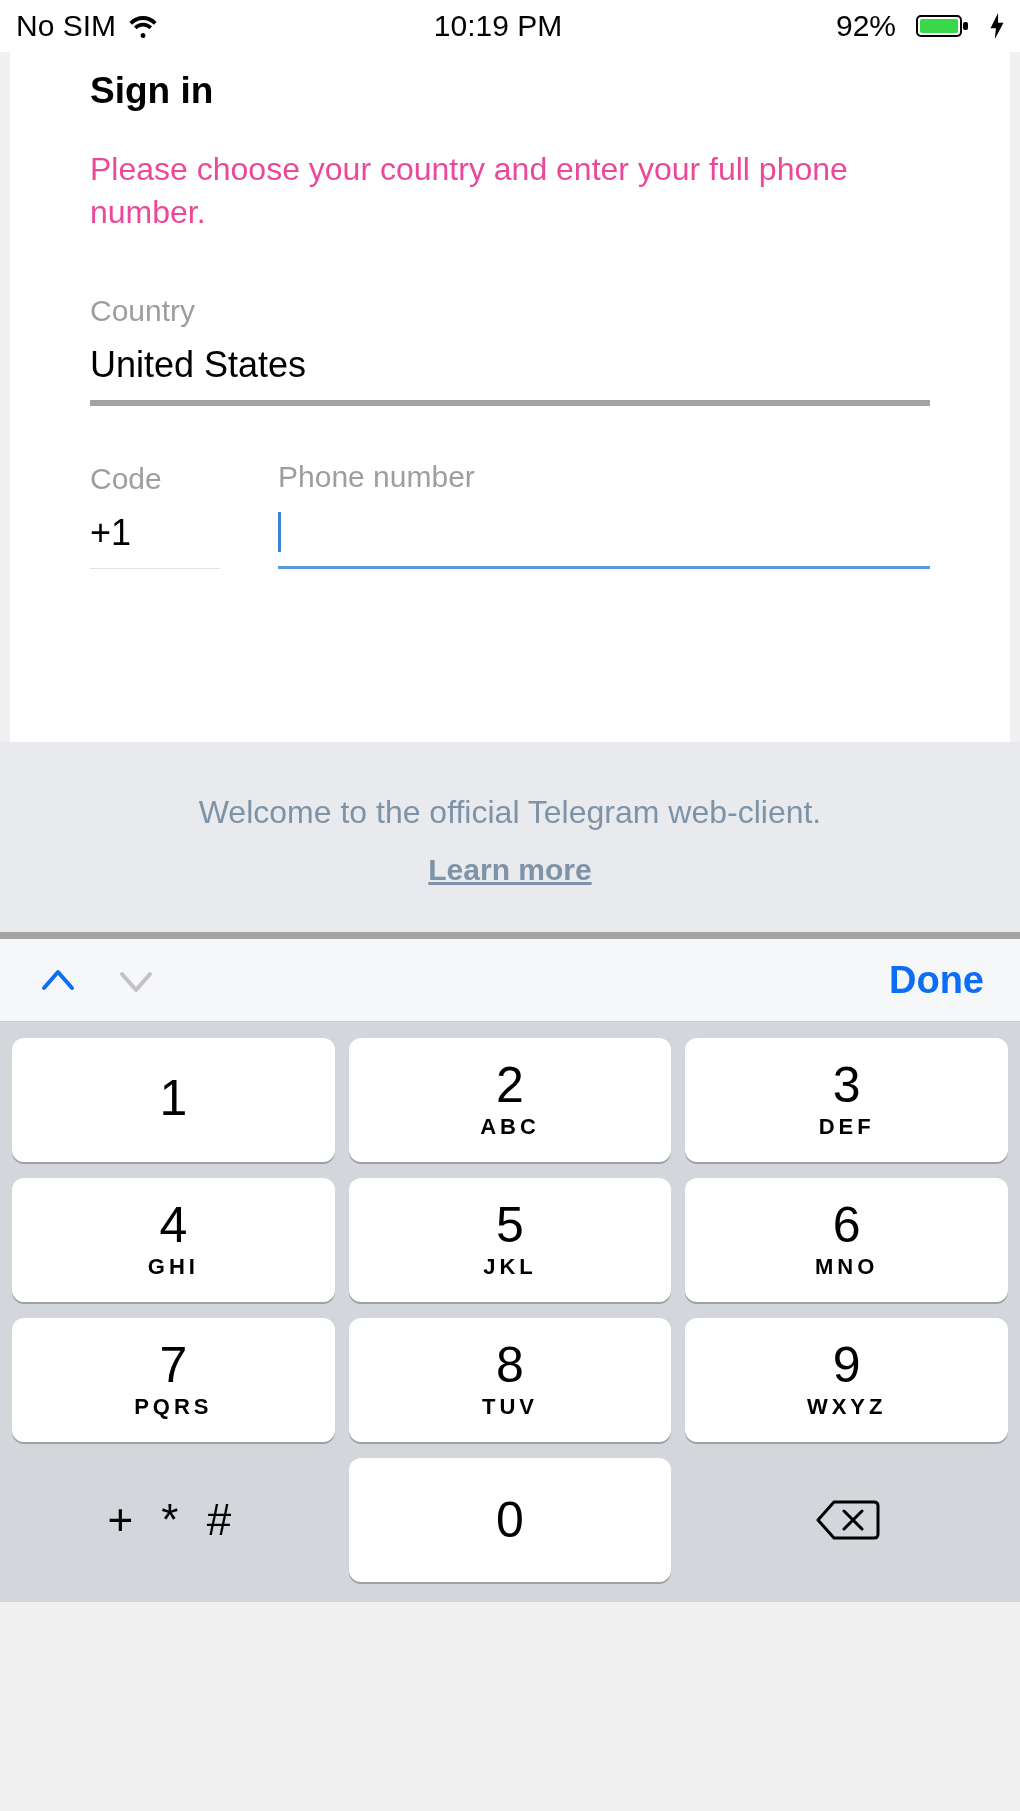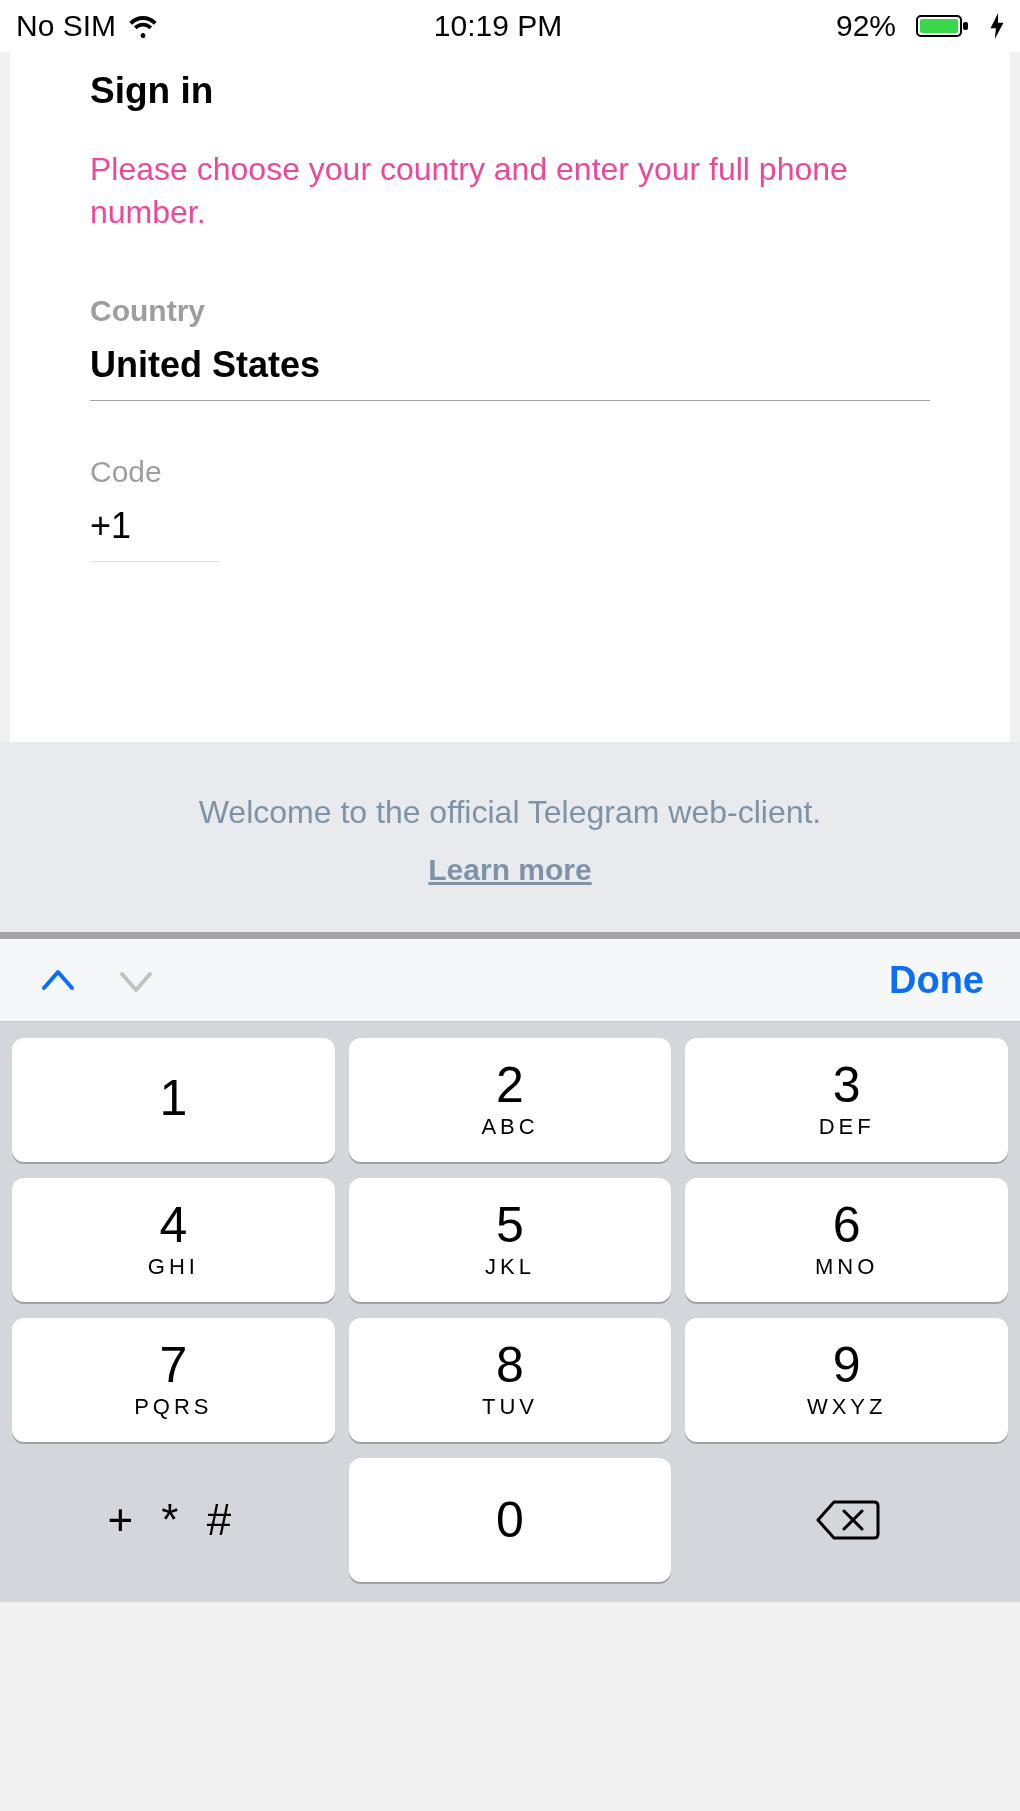--- a/index.html
+++ b/index.html
@@ -10,21 +10,21 @@
   .status-left { display: flex; align-items: center; gap: 10px; }
   .status-right { display: flex; align-items: center; gap: 20px; }
   .wifi-icon svg, .batt-icon svg, .bolt-icon svg { display:block; }
   
   
   .card { background:#fff; margin: 0 10px; padding: 18px 80px 40px 80px; height: 690px; }
   .card h1 { font-size: 37px; font-weight: 700; margin-bottom: 36px; }
   .instructions { font-size: 32px; color:#ec4899; line-height:1.35; margin-bottom: 60px; }
   .field-label { font-size: 30px; color:#9e9e9e; margin-bottom: 16px; }
   .field-value { font-size: 36px; color:#000; padding-bottom: 14px; }
-  .country-row { border-bottom: 1px solid #a3a3a3; margin-bottom: 54px; font-weight: bold; }
+  .country-row { border-bottom: 6px solid #a3a3a3; margin-bottom: 54px; }
   .row2 { display:flex; gap: 58px; align-items:flex-end; }
   .code-col { width: 130px; }
   .code-col .field-value { border-bottom: 1px solid #e2e2e2; }
   .phone-col { flex:1; }
   .phone-input { width:100%; border:none; border-bottom: 3px solid #5b9bd5; font-size:36px; padding: 4px 0 10px 0; outline:none; background:transparent; }
   .phone-wrap { position:relative; }
   .cursor { position:absolute; left:0; top:2px; width:3px; height:40px; background:#3b82d6; animation: blink 1s step-start infinite; }
   @keyframes blink { 50% { opacity:0; } }
   
   
@@ -37,21 +37,21 @@
   .kb-arrows { display:flex; gap: 34px; }
   .kb-arrow { width:44px; height:44px; }
   .done-btn { font-size: 38px; color:#0b6ef5; font-weight:600; }
   
   
   .keyboard { background:#d3d6db; padding: 16px 12px 20px 12px; }
   .kb-row { display:flex; gap: 14px; margin-bottom: 16px; }
   .kb-row:last-child { margin-bottom: 0; }
   .key { flex:1; background:#fff; border-radius: 12px; box-shadow: 0 2px 0 rgba(0,0,0,0.25); height: 124px; display:flex; flex-direction:column; align-items:center; justify-content:center; }
   .key .digit { font-size: 50px; font-weight: 400; color:#000; line-height:1; }
-  .key .letters { font-size: 22px; font-weight:400; letter-spacing: 4px; color:#000; margin-top:4px; }
+  .key .letters { font-size: 22px; font-weight:700; letter-spacing: 4px; color:#000; margin-top:4px; }
   .key.util { background: transparent; box-shadow:none; }
   .key.util .digit { font-size: 44px; }
   .key.delete svg { display:block; }
 </style>
 </head>
 <body>
 
 <div class="status-bar">
   <div class="status-left">
     <span>No SIM</span>
@@ -85,20 +85,27 @@
 
   <div class="country-row">
     <div class="field-label">Country</div>
     <div class="field-value">United States</div>
   </div>
 
   <div class="row2">
     <div class="code-col">
       <div class="field-label">Code</div>
       <div class="field-value">+1</div>
+    </div>
+    <div class="phone-col">
+      <div class="field-label">Phone number</div>
+      <div class="phone-wrap">
+        <span class="cursor"></span>
+        <input class="phone-input" type="tel" value="" style="">
+      </div>
     </div>
   </div>
 </div>
 
 <div class="welcome">
   <div class="welcome-text">Welcome to the official Telegram web-client.</div>
   <div class="learn-more">Learn more</div>
 </div>
 
 <div class="kb-accessory">

